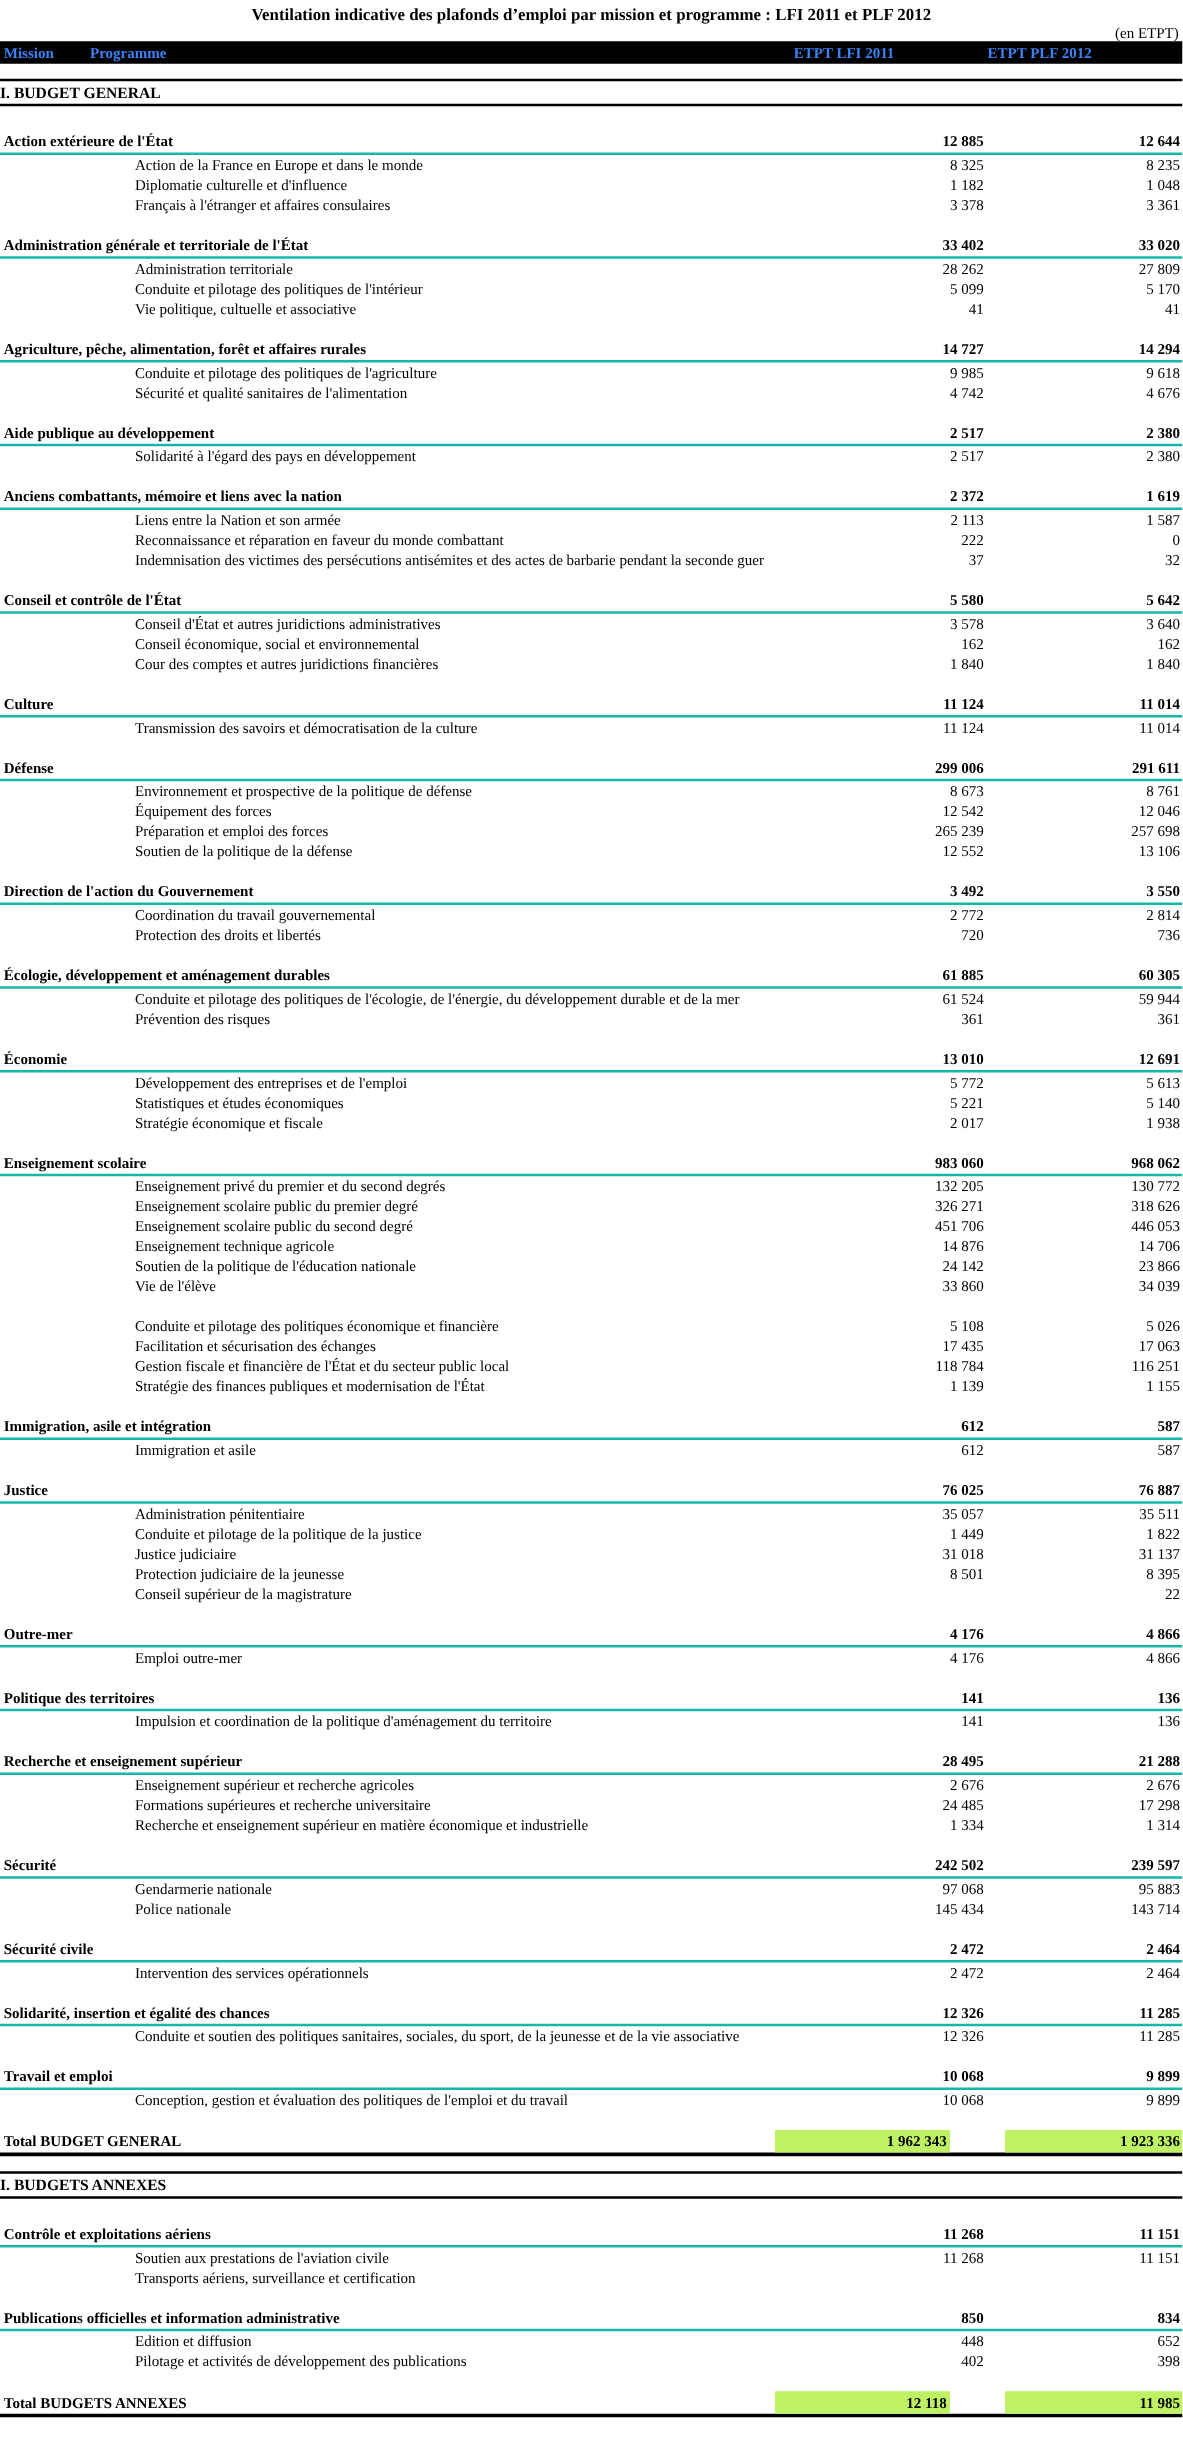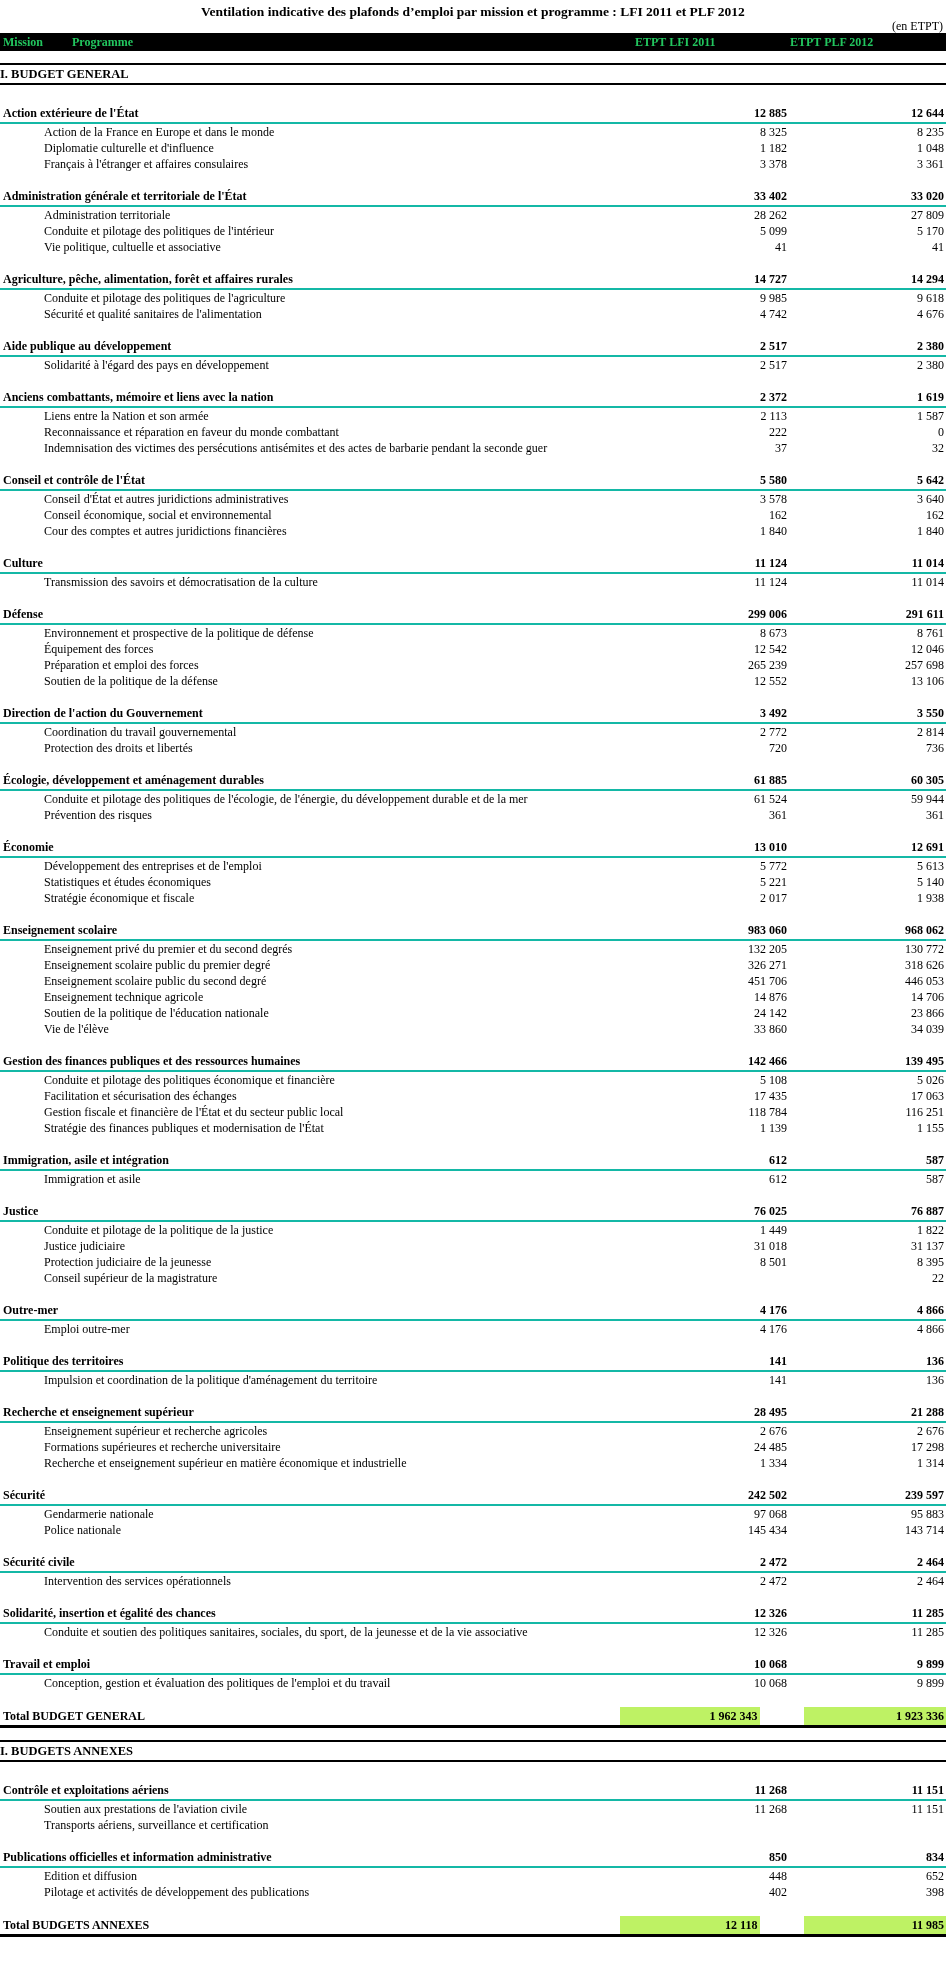--- a/index.html
+++ b/index.html
@@ -20,21 +20,21 @@
   .unit-note {
     text-align: right;
     font-size: 12px;
     line-height: 13px;
     padding-right: 3px;
   }
 
   
   .header-bar {
     background: #000;
-    color: #22c55e;
+    color: #3b82f6;
     font-weight: bold;
     font-size: 12px;
     height: 18px;
     line-height: 18px;
     display: flex;
   }
   .hb-labels { width: 635px; display: flex; box-sizing: border-box; }
   .hb-mission { padding-left: 3px; width: 72px; box-sizing: border-box; }
   .hb-programme { }
   .hb-val { width: 155px; box-sizing: border-box; padding-right: 3px; }
@@ -77,21 +77,21 @@
     font-size: 12px;
     height: 17px;
     line-height: 17px;
     border-bottom: 2px solid #14b8a6;
   }
   .prog-row {
     font-size: 12px;
     height: 16px;
     line-height: 16px;
   }
-  .prog-row .cell-label { padding-left: 44px; }
+  .prog-row .cell-label { padding-left: 108px; }
 
   .total-row {
     font-weight: bold;
     font-size: 12px;
     height: 18px;
     line-height: 18px;
     border-bottom: 3px solid #000;
     margin-top: 4px;
     gap: 44px;
   }
@@ -408,25 +408,20 @@
   </div>
 
   <div class="row prog-row">
     <div class="cell-label">Vie de l'élève</div>
     <div class="cell-val lfi">33 860</div>
     <div class="cell-val plf">34 039</div>
   </div>
 </div>
 
   <div class="mission-block">
-    <div class="row mission-row">
-      <div class="cell-label">Gestion des finances publiques et des ressources humaines</div>
-      <div class="cell-val lfi">142 466</div>
-      <div class="cell-val plf">139 495</div>
-    </div>
 
   <div class="row prog-row">
     <div class="cell-label">Conduite et pilotage des politiques économique et financière</div>
     <div class="cell-val lfi">5 108</div>
     <div class="cell-val plf">5 026</div>
   </div>
 
   <div class="row prog-row">
     <div class="cell-label">Facilitation et sécurisation des échanges</div>
     <div class="cell-val lfi">17 435</div>
@@ -460,20 +455,25 @@
   </div>
 </div>
 
   <div class="mission-block">
     <div class="row mission-row">
       <div class="cell-label">Justice</div>
       <div class="cell-val lfi">76 025</div>
       <div class="cell-val plf">76 887</div>
     </div>
 
+  <div class="row prog-row">
+    <div class="cell-label">Administration pénitentiaire</div>
+    <div class="cell-val lfi">35 057</div>
+    <div class="cell-val plf">35 511</div>
+  </div>
 
   <div class="row prog-row">
     <div class="cell-label">Conduite et pilotage de la politique de la justice</div>
     <div class="cell-val lfi">1 449</div>
     <div class="cell-val plf">1 822</div>
   </div>
 
   <div class="row prog-row">
     <div class="cell-label">Justice judiciaire</div>
     <div class="cell-val lfi">31 018</div>

